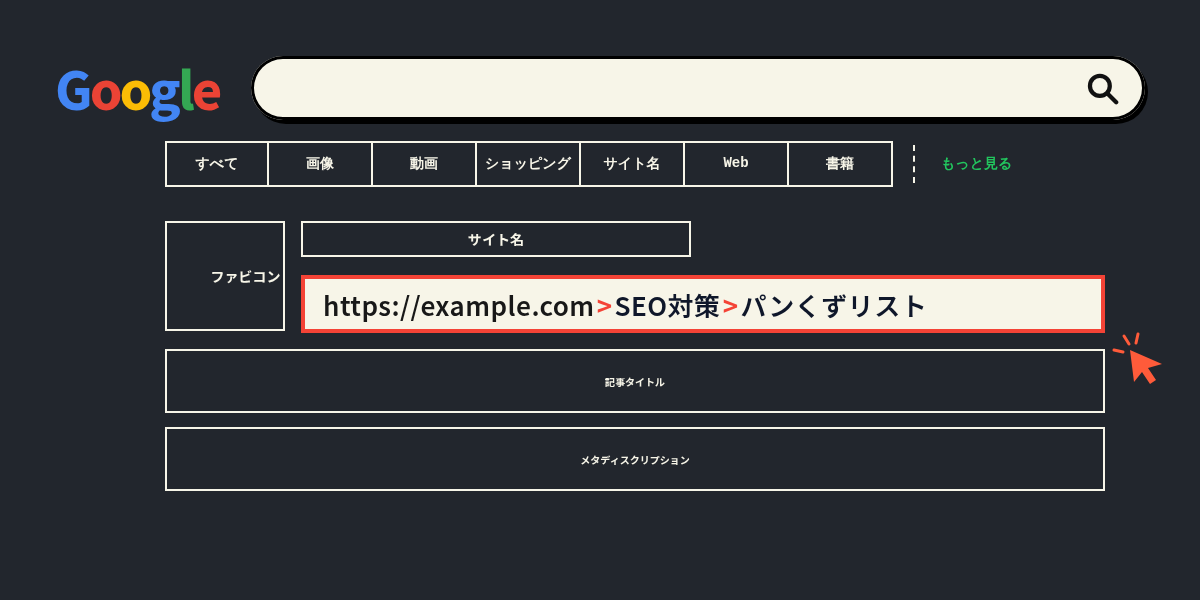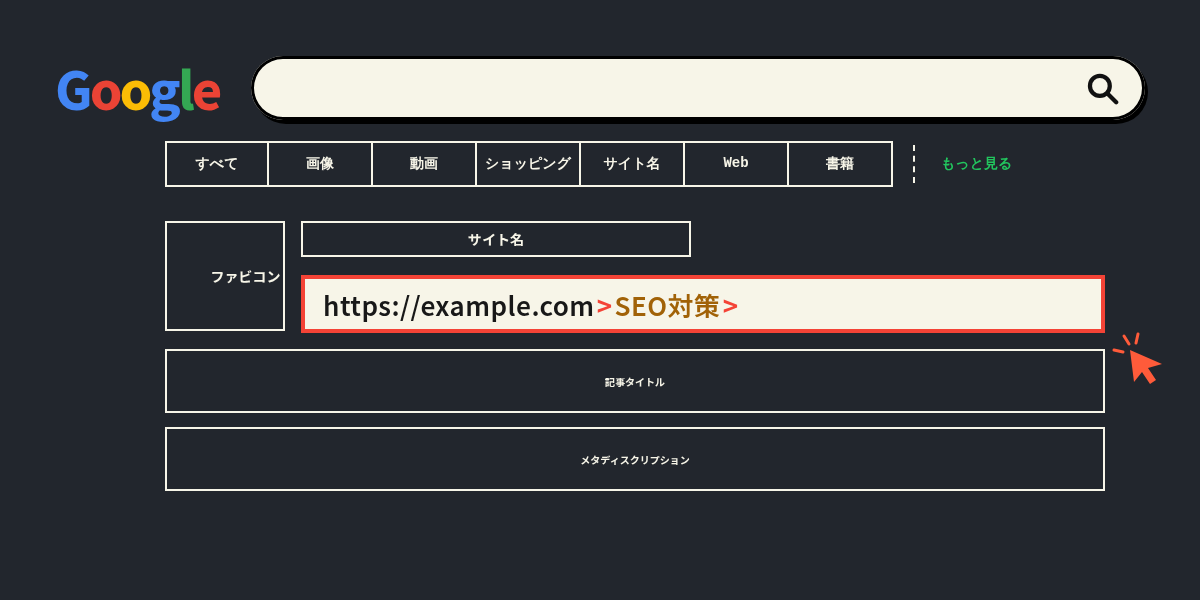--- a/index.html
+++ b/index.html
@@ -88,21 +88,21 @@
     background:#F7F5E8;
     height:58px;
     display:flex; align-items:center;
     padding: 4px 18px;
     font-size:26px;
     font-weight:600;
     letter-spacing:.5px;
   }
   .bc-url { color:#181818; }
   .bc-sep { color:#F44336; padding: 0 2px; font-weight:700; }
-  .bc-seg { color:#a16207; }
+  .bc-seg { color:#0f172a; }
 
   .bar {
     height:64px;
     border:2.5px solid #F7F5E8;
     display:flex; align-items:center; justify-content:center;
     font-size:10px; font-weight:700;
     margin-bottom:14px;
   }
 
   .cursor { position:absolute; right:30px; top:330px; }
@@ -141,20 +141,21 @@
   <div class="result">
     <div class="result-top">
       <div class="favicon">ファビコン</div>
       <div class="right-col">
         <div class="sitename">サイト名</div>
         <div class="breadcrumb">
           <span class="bc-url">https://example.com</span>
           <span class="bc-sep">&gt;</span>
           <span class="bc-seg">SEO対策</span>
           <span class="bc-sep">&gt;</span>
+          <span class="bc-seg">パンくずリスト</span>
         </div>
       </div>
     </div>
     <div class="bar">記事タイトル</div>
     <div class="bar">メタディスクリプション</div>
   </div>
 
 </div>
 
 <div class="cursor">

